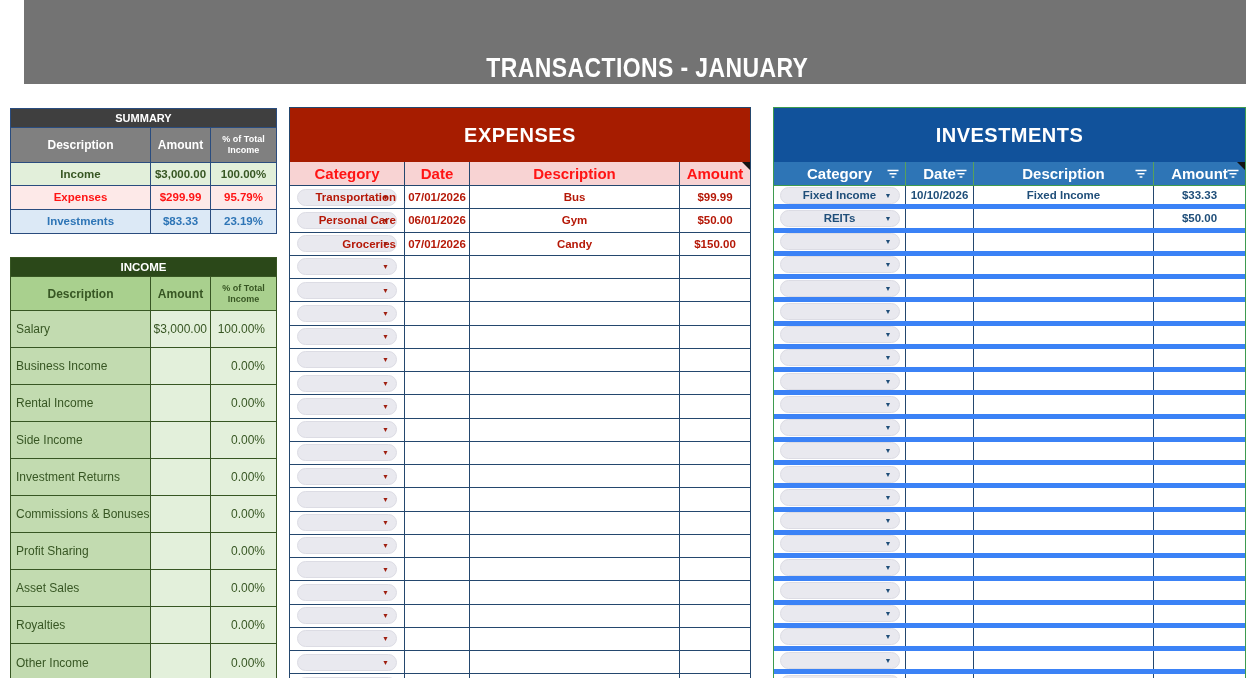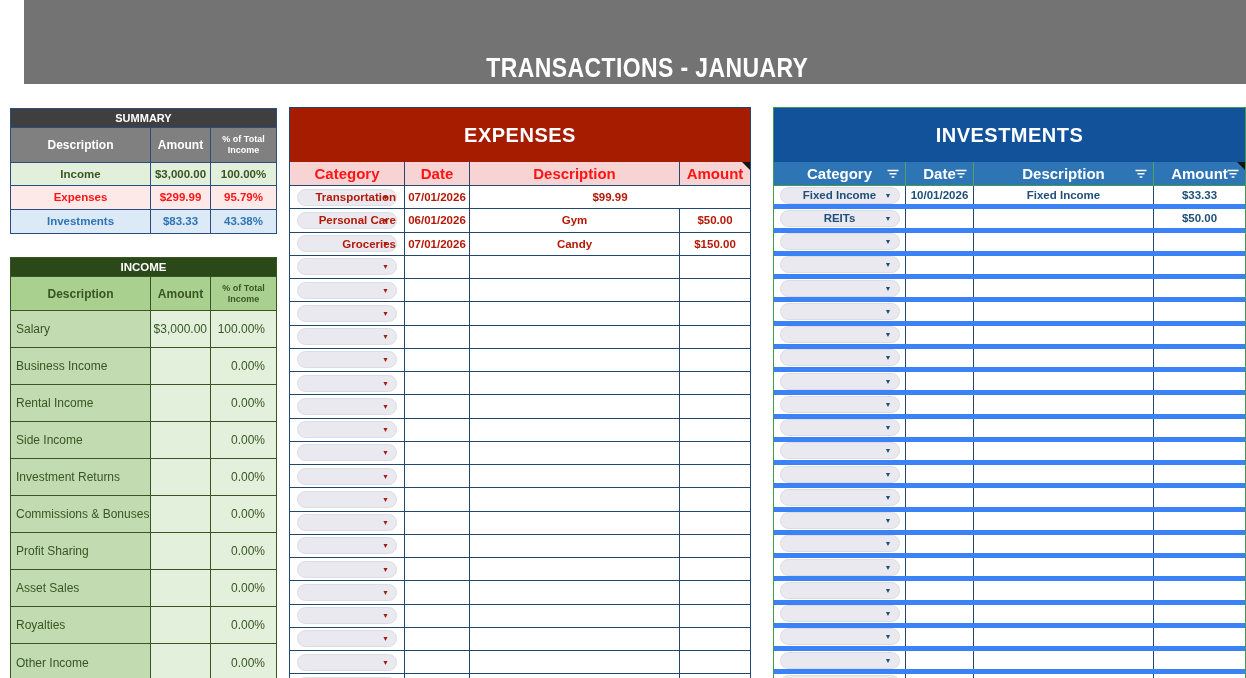--- a/index.html
+++ b/index.html
@@ -105,21 +105,21 @@
 
       <div class="row expenses">
         <div class="cell col-1">Expenses</div>
         <div class="cell col-2">$299.99</div>
         <div class="cell col-3">95.79%</div>
       </div>
 
       <div class="row investments">
         <div class="cell col-1">Investments</div>
         <div class="cell col-2">$83.33</div>
-        <div class="cell col-3">43.38%</div>
+        <div class="cell col-3">23.19%</div>
       </div>
     </div>
 </section>
 
 <section class="income-tbl">
   <div class="t-title">INCOME</div>
   <div class="thead">
     <div class="hc col-1">Description</div>
     <div class="hc col-2">Amount</div>
     <div class="hc col-3">% of Total Income</div>
@@ -208,20 +208,21 @@
   <div>
 
       <div class="row">
         <div class="cell col-1">
           <div class="pill">
             <span>Transportation</span>
             <span class="arrow">▼</span>
           </div>
         </div>
         <div class="cell col-2">07/01/2026</div>
+        <div class="cell col-3">Bus</div>
         <div class="cell col-4">$99.99</div>
       </div>
 
       <div class="row">
         <div class="cell col-1">
           <div class="pill">
             <span>Personal Care</span>
             <span class="arrow">▼</span>
           </div>
         </div>
@@ -511,21 +512,21 @@
   </div>
   <div>
 
       <div class="row">
         <div class="cell col-1">
           <div class="pill">
             <span>Fixed Income</span>
             <span class="arrow">▼</span>
           </div>
         </div>
-        <div class="cell col-2">10/01/2026</div>
+        <div class="cell col-2">10/10/2026</div>
         <div class="cell col-3">Fixed Income</div>
         <div class="cell col-4">$33.33</div>
       </div>
 
       <div class="row">
         <div class="cell col-1">
           <div class="pill">
             <span>REITs</span>
             <span class="arrow">▼</span>
           </div>

